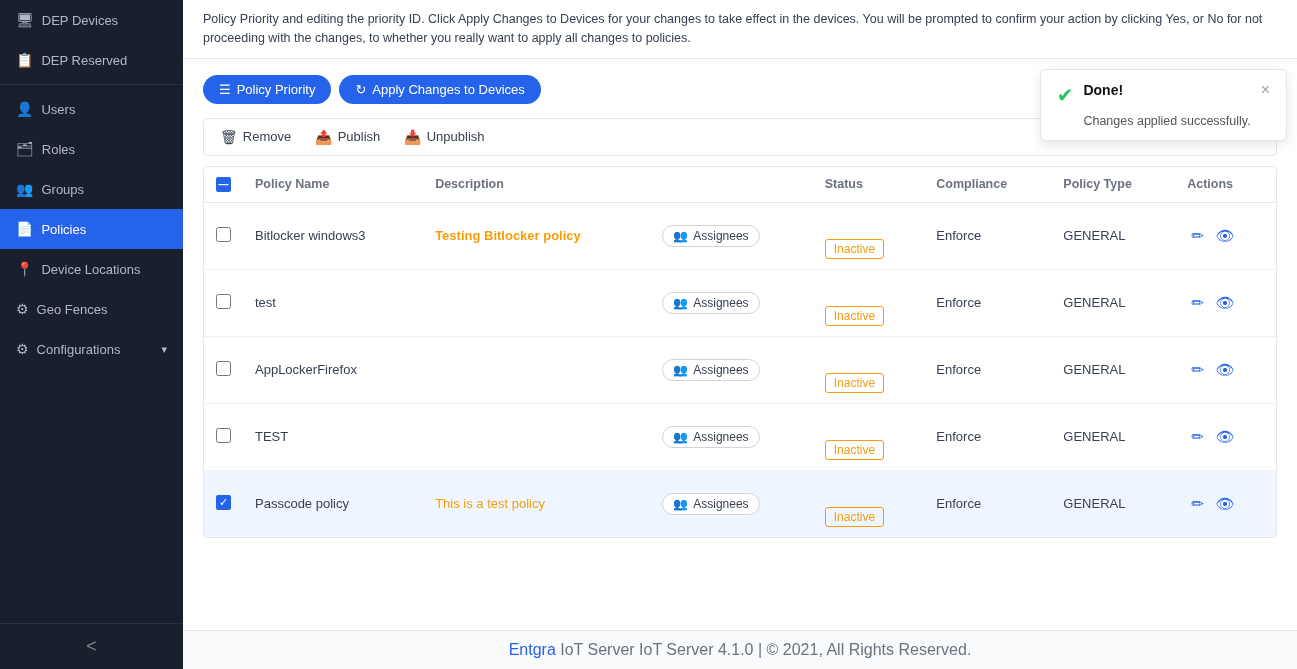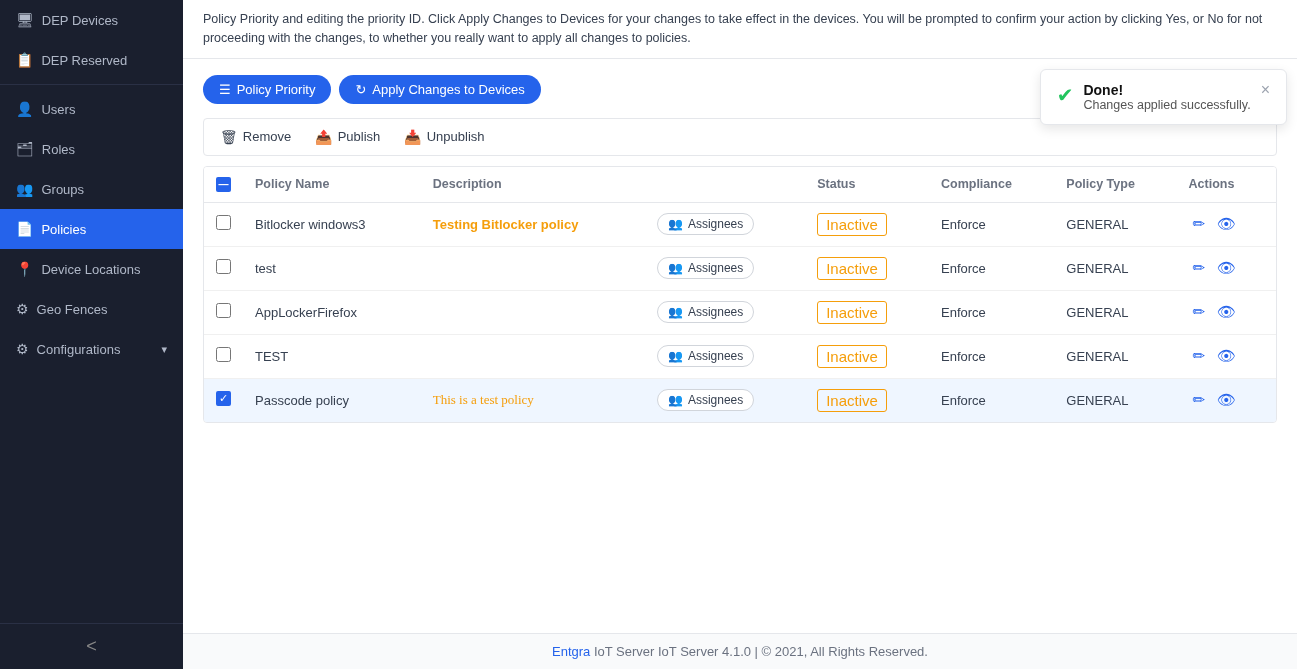--- a/index.html
+++ b/index.html
@@ -20,21 +20,21 @@
 
     .info-banner { background: #fff; border-bottom: 1px solid #e5e7eb; padding: 10px 20px; font-size: 12.5px; color: #374151; line-height: 1.5; }
 
     .content-area { flex: 1; padding: 16px 20px; overflow-y: auto; position: relative; }
 
     
     .toast { position: absolute; top: 10px; right: 10px; background: #fff; border: 1px solid #e5e7eb; border-radius: 6px; padding: 12px 16px; box-shadow: 0 4px 12px rgba(0,0,0,0.1); display: flex; align-items: flex-start; gap: 10px; min-width: 240px; z-index: 100; }
     .toast-icon { color: #22c55e; font-size: 20px; margin-top: 1px; }
     .toast-close { margin-left: auto; cursor: pointer; color: #9ca3af; font-size: 16px; line-height: 1; }
     .toast-title { font-weight: 700; font-size: 14px; color: #111; }
-    .toast-body { font-size: 12.5px; color: #555; margin-top: 0; }
+    .toast-body { font-size: 12.5px; color: #555; margin-top: 16px; }
 
     
     .toolbar { display: flex; gap: 8px; margin-bottom: 14px; }
     .btn-primary { background: #2563eb; color: #fff; border: none; border-radius: 20px; padding: 7px 16px; font-size: 13px; cursor: pointer; display: flex; align-items: center; gap: 6px; }
 
     
     .action-bar { display: flex; gap: 16px; margin-bottom: 10px; border: 1px solid #e5e7eb; border-radius: 4px; padding: 8px 12px; background: #fff; }
     .action-btn { background: none; border: none; color: #374151; cursor: pointer; display: flex; align-items: center; gap: 5px; font-size: 13px; padding: 2px 4px; }
     .action-btn .icon { font-size: 14px; }
 
@@ -48,31 +48,31 @@
     tbody td { padding: 10px 12px; color: #374151; font-size: 13px; vertical-align: middle; }
 
     .checkbox-cell { width: 36px; }
     .checkbox { width: 15px; height: 15px; cursor: pointer; accent-color: #2563eb; }
     .checkbox-blue { width: 15px; height: 15px; background: #2563eb; border: 2px solid #2563eb; border-radius: 2px; display: inline-block; position: relative; }
     .checkbox-blue::after { content: '✓'; color: #fff; font-size: 11px; position: absolute; top: -1px; left: 1px; }
 
     .assignees-btn { border: 1px solid #d1d5db; border-radius: 20px; background: #fff; padding: 3px 10px; font-size: 12px; cursor: pointer; display: inline-flex; align-items: center; gap: 5px; color: #374151; }
     .assignees-btn .icon { font-size: 12px; color: #6b7280; }
 
-    .badge-inactive { border: 1px solid #f59e0b; color: #f59e0b; border-radius: 3px; padding: 2px 8px; font-size: 15px; display: inline-block; }
+    .badge-inactive { border: 1px solid #f59e0b; color: #f59e0b; border-radius: 3px; padding: 2px 8px; font-size: 12px; display: inline-block; margin-top: 26px; }
 
     .icon-btn { background: none; border: none; cursor: pointer; color: #6b7280; font-size: 15px; padding: 2px 4px; }
 
     .pagination { display: flex; align-items: center; justify-content: flex-end; gap: 6px; margin-top: 12px; font-size: 12.5px; color: #6b7280; }
     .page-btn { background: none; border: 1px solid #e5e7eb; border-radius: 3px; width: 26px; height: 26px; cursor: pointer; display: flex; align-items: center; justify-content: center; font-size: 13px; color: #374151; }
     .page-btn.active { background: #2563eb; color: #fff; border-color: #2563eb; }
     .page-nav { background: none; border: 1px solid #e5e7eb; border-radius: 3px; width: 26px; height: 26px; cursor: pointer; display: flex; align-items: center; justify-content: center; font-size: 15px; color: #6b7280; }
 
     
-    .footer { background: #f9fafb; border-top: 1px solid #e5e7eb; padding: 10px 20px; text-align: center; font-size: 13px; color: #6b7280; }
+    .footer { background: #f9fafb; border-top: 1px solid #e5e7eb; padding: 10px 20px; text-align: center; font-size: 16px; color: #6b7280; }
     .footer a { color: #2563eb; text-decoration: none; }
   </style>
 </head>
 <body>
 
 <div class="layout">
 
   <nav class="sidebar">
     <div class="sidebar-item">
       <span class="icon">🖥</span>
@@ -236,21 +236,21 @@
                 <td>Enforce</td>
                 <td>GENERAL</td>
                 <td>
       <button class="icon-btn" style="color:#2563eb;">✏</button>
       <button class="icon-btn" style="color:#2563eb;">👁</button>
     </td>
               </tr>
               <tr class="selected-row">
                 <td class="checkbox-cell"><span class="checkbox-blue"></span></td>
                 <td>Passcode policy</td>
-                <td style="color: rgb(245, 158, 11); font-family: Liberation Serif, serif;">This is a test policy</td>
+                <td style="color: rgb(245, 158, 11);">This is a test policy</td>
                 <td><button class="assignees-btn">
                     <span class="icon">👥</span>
                     <span>Assignees</span>
                   </button></td>
                 <td><span class="badge-inactive">Inactive</span></td>
                 <td>Enforce</td>
                 <td>GENERAL</td>
                 <td>
       <button class="icon-btn" style="color:#2563eb;">✏</button>
       <button class="icon-btn" style="color:#2563eb;">👁</button>

